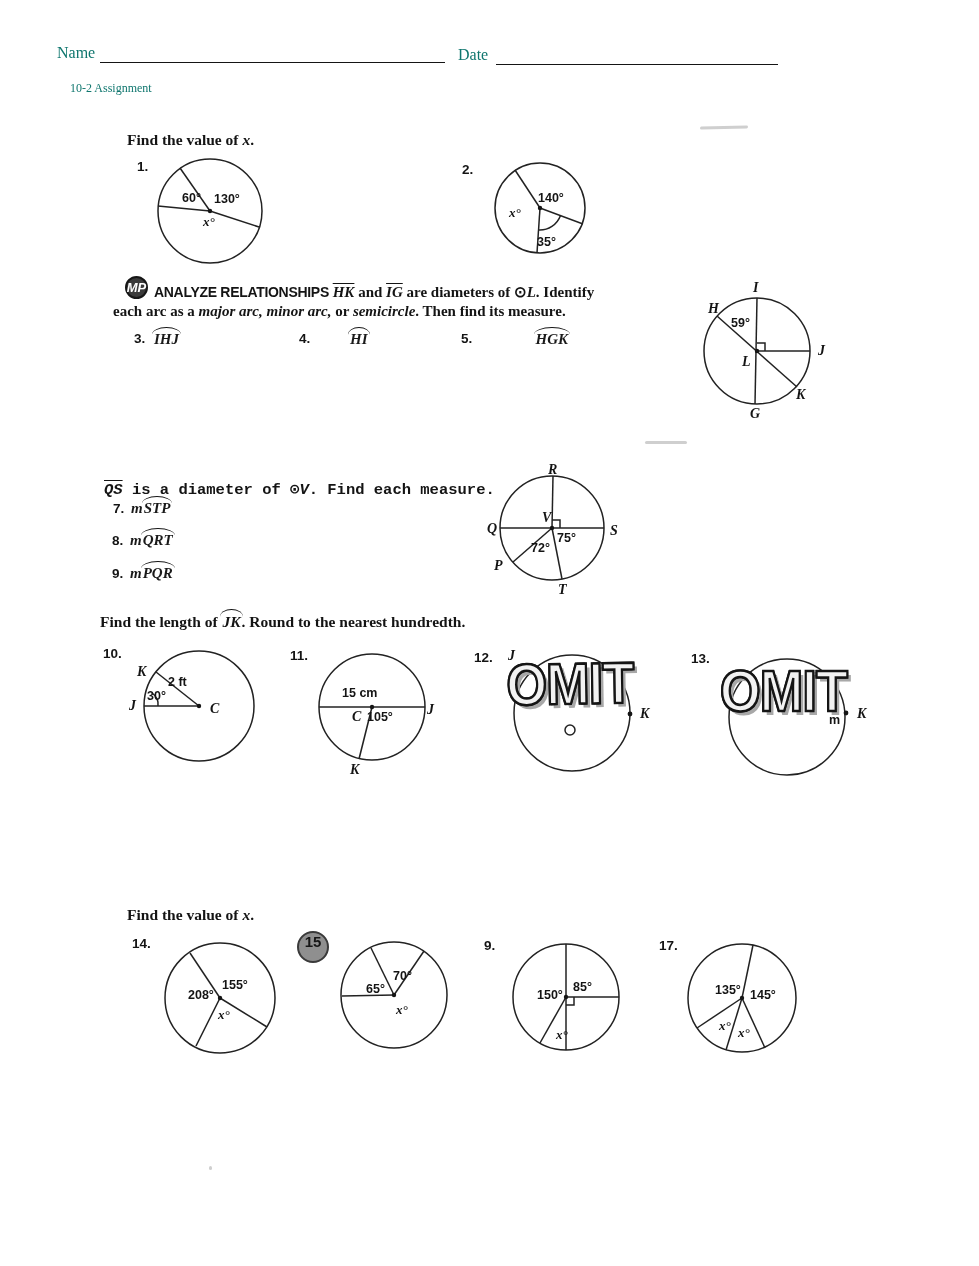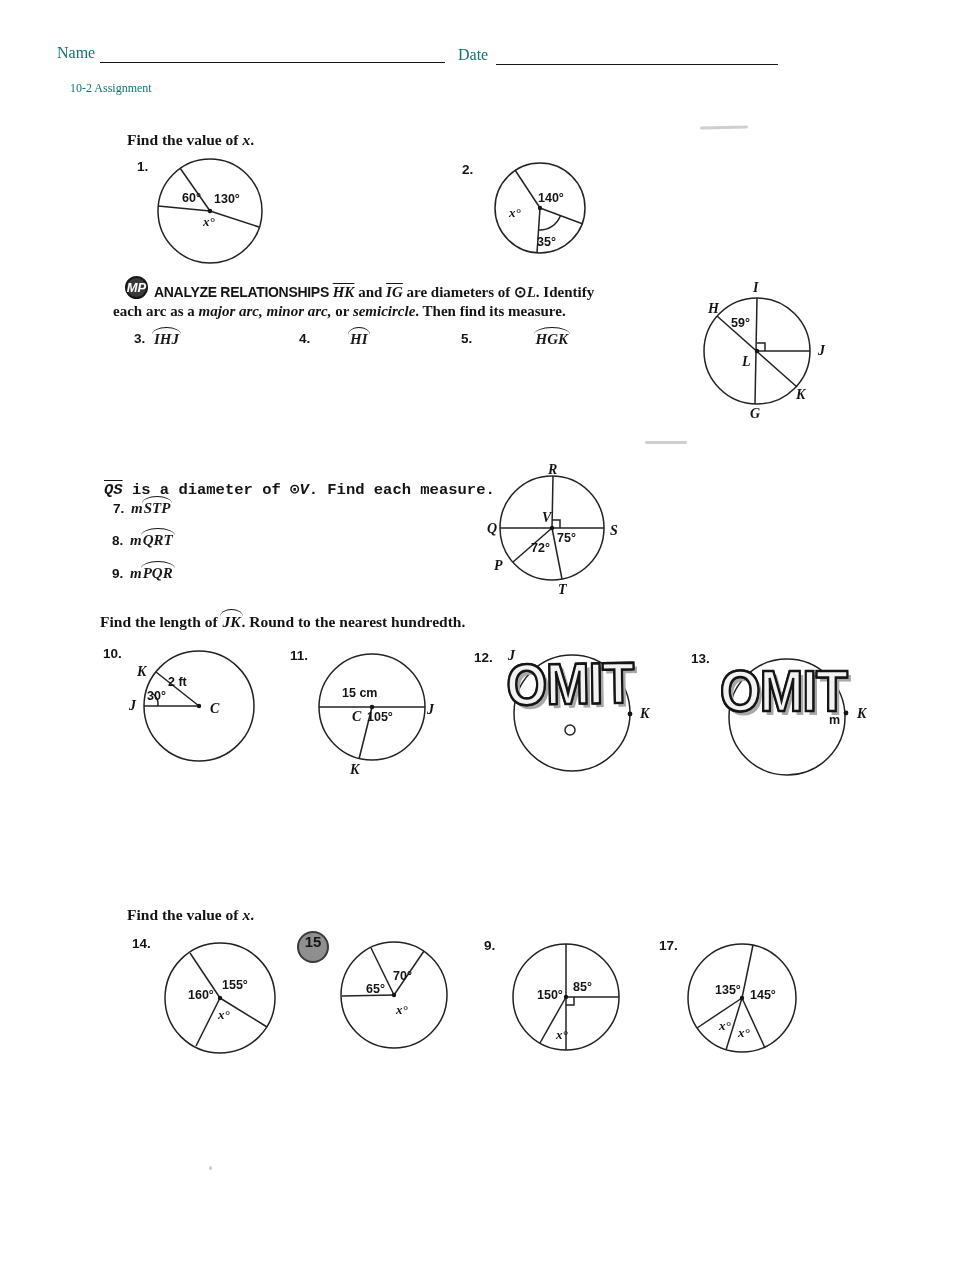--- a/index.html
+++ b/index.html
@@ -227,21 +227,21 @@
   
   <span class="num" style="left:132px;top:936px;">14.</span>
   <div class="fig" style="left:160px;top:940px;width:125px;height:118px;">
     <svg width="125" height="118" viewBox="0 0 125 118">
       <circle cx="60" cy="58" r="55"></circle>
       <line x1="60" y1="58" x2="30" y2="13"></line>
       <line x1="60" y1="58" x2="36" y2="106"></line>
       <line x1="60" y1="58" x2="107" y2="87"></line>
       <circle class="dot" cx="60" cy="58" r="2.2"></circle>
     </svg>
-    <span class="lbl ang" style="left:28px;top:48px;">160°</span>
+    <span class="lbl ang" style="left:28px;top:48px;">208°</span>
     <span class="lbl ang" style="left:62px;top:38px;">155°</span>
     <span class="lbl var" style="left:58px;top:67px;">x°</span>
   </div>
 
   
   <div class="n15-badge" style="left:297px;top:931px;">
       <span>15</span>
     </div>
   <div class="fig" style="left:340px;top:940px;width:115px;height:115px;">
     <svg width="115" height="115" viewBox="0 0 115 115">

